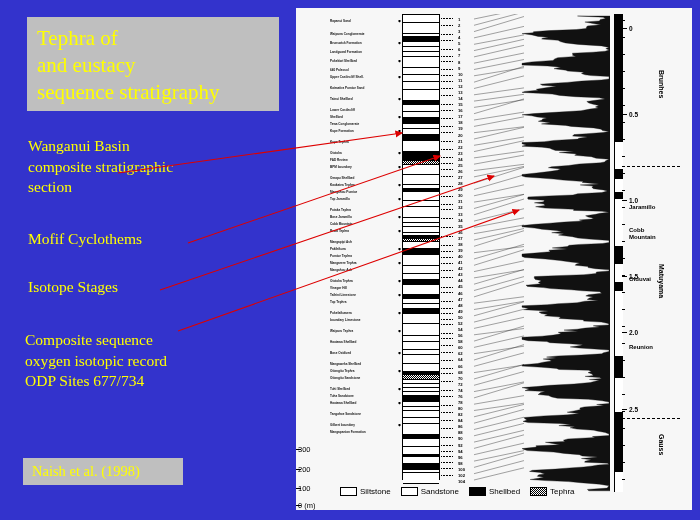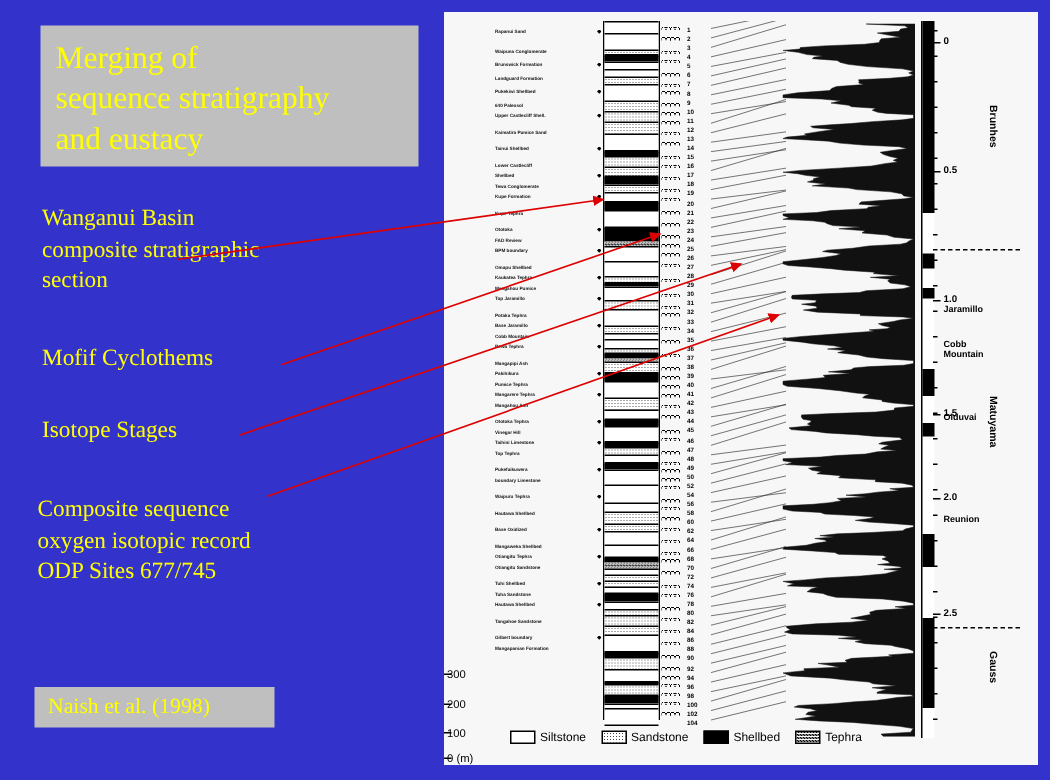--- a/index.html
+++ b/index.html
@@ -144,43 +144,43 @@
 
   
   .arrows{position:absolute;inset:0;pointer-events:none;}
 </style>
 </head>
 <body>
 
 <div class="slide">
 
   <div class="title-box">
-    <div class="title-line">Merging of</div>
+    <div class="title-line">Tephra of</div>
+    <div class="title-line">and eustacy</div>
     <div class="title-line">sequence stratigraphy</div>
-    <div class="title-line">and eustacy</div>
   </div>
 
   <div class="anno anno-1">
     <span class="ln">Wanganui Basin</span>
     <span class="ln">composite stratigraphic</span>
     <span class="ln">section</span>
   </div>
 
   <div class="anno anno-3">
     <span class="ln">Isotope Stages</span>
   </div>
 
   <div class="anno anno-2">
     <span class="ln">Mofif Cyclothems</span>
   </div>
 
   <div class="anno anno-4">
     <span class="ln">Composite sequence</span>
     <span class="ln">oxygen isotopic record</span>
-    <span class="ln">ODP Sites 677/745</span>
+    <span class="ln">ODP Sites 677/734</span>
   </div>
 
   <div class="cite-box">
     <span>Naish et al. (1998)</span>
   </div>
 
   <div class="figure">
     <div class="fig-inner">
 
       <div class="depth-axis" id="depth-axis">

